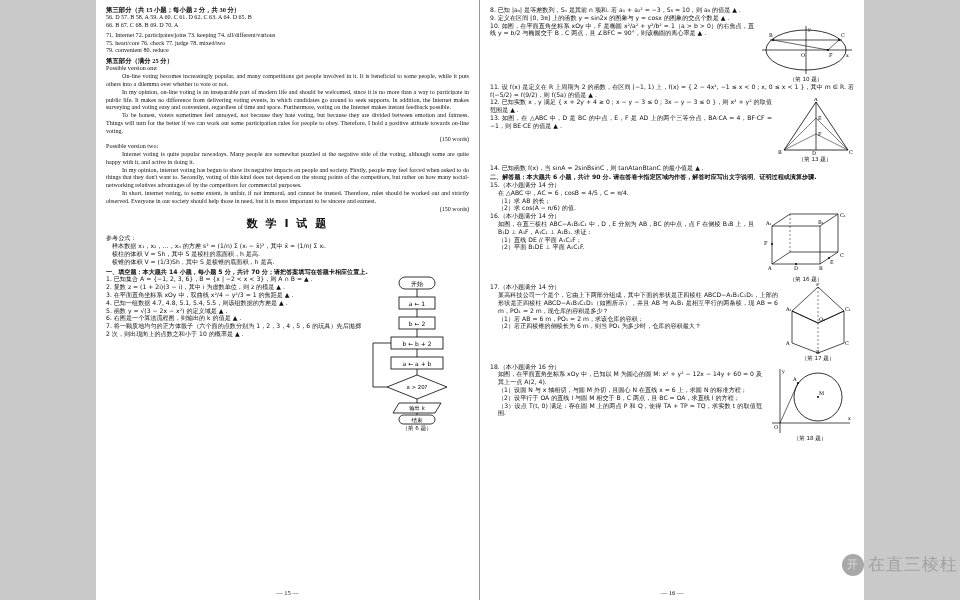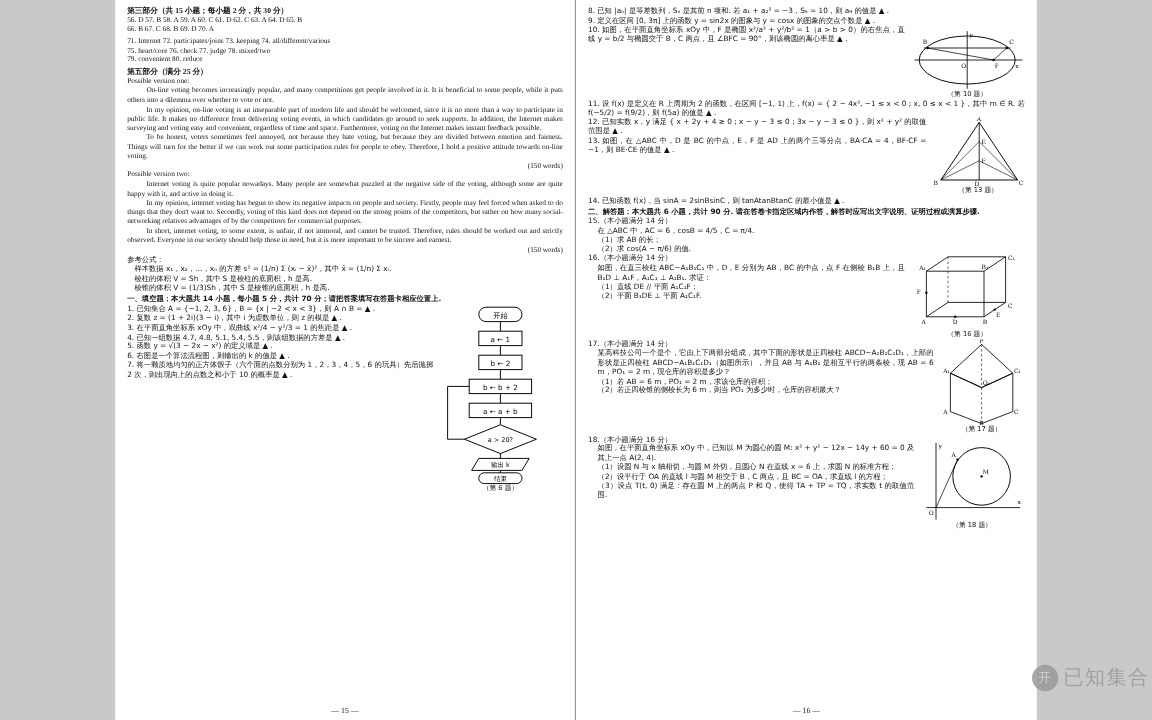--- a/index.html
+++ b/index.html
@@ -70,20 +70,21 @@
       <div class="ind2">On-line voting becomes increasingly popular, and many competitions get people involved in it. It is beneficial to some people, while it puts others into a dilemma over whether to vote or not.</div>
       <div class="ind2">In my opinion, on-line voting is an inseparable part of modern life and should be welcomed, since it is no more than a way to participate in public life. It makes no difference from delivering voting events, in which candidates go around to seek supports. In addition, the Internet makes surveying and voting easy and convenient, regardless of time and space. Furthermore, voting on the Internet makes instant feedback possible.</div>
       <div class="ind2">To be honest, voters sometimes feel annoyed, not because they hate voting, but because they are divided between emotion and fairness. Things will turn for the better if we can work out some participation rules for people to obey. Therefore, I hold a positive attitude towards on-line voting.</div>
       <div class="words">(150 words)</div>
       <div>Possible version two:</div>
       <div class="ind2">Internet voting is quite popular nowadays. Many people are somewhat puzzled at the negative side of the voting, although some are quite happy with it, and active in doing it.</div>
       <div class="ind2">In my opinion, internet voting has begun to show its negative impacts on people and society. Firstly, people may feel forced when asked to do things that they don't want to. Secondly, voting of this kind does not depend on the strong points of the competitors, but rather on how many social-networking relatives advantages of by the competitors for commercial purposes.</div>
       <div class="ind2">In short, internet voting, to some extent, is unfair, if not immoral, and cannot be trusted. Therefore, rules should be worked out and strictly observed. Everyone in our society should help those in need, but it is more important to be sincere and earnest.</div>
       <div class="words">(150 words)</div>
 
+      <div class="title-cn">数 学 I 试 题</div>
 
       <div class="cn">参考公式：</div>
       <div class="cn" style="padding-left:6px">样本数据 x₁，x₂，…，xₙ 的方差 s² = (1/n) Σ (xᵢ − x̄)²，其中 x̄ = (1/n) Σ xᵢ.</div>
       <div class="cn" style="padding-left:6px">棱柱的体积 V = Sh，其中 S 是棱柱的底面积，h 是高.</div>
       <div class="cn" style="padding-left:6px">棱锥的体积 V = (1/3)Sh，其中 S 是棱锥的底面积，h 是高.</div>
 
       <div class="cn b sp">一、填空题：本大题共 14 小题，每小题 5 分，共计 70 分；请把答案填写在答题卡相应位置上.</div>
 
       <div class="two">
         <div class="grow cn">
@@ -278,15 +279,15 @@
           </svg>
           <div class="figcap">（第 18 题）</div>
         </div>
       </div>
     </div>
     <div class="pagenum">— 16 —</div>
   </div>
 
   <div class="wm">
     <span class="circ">开</span>
-    <span>已知集合</span>
+    <span>在直三棱柱</span>
   </div>
 </div>
 
 </body></html>

